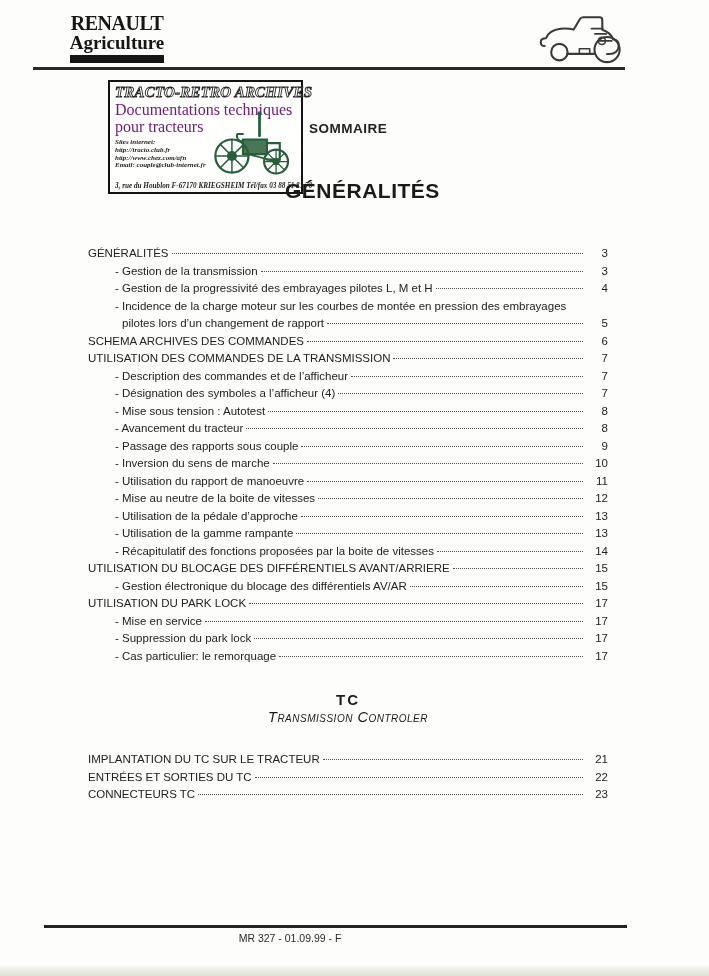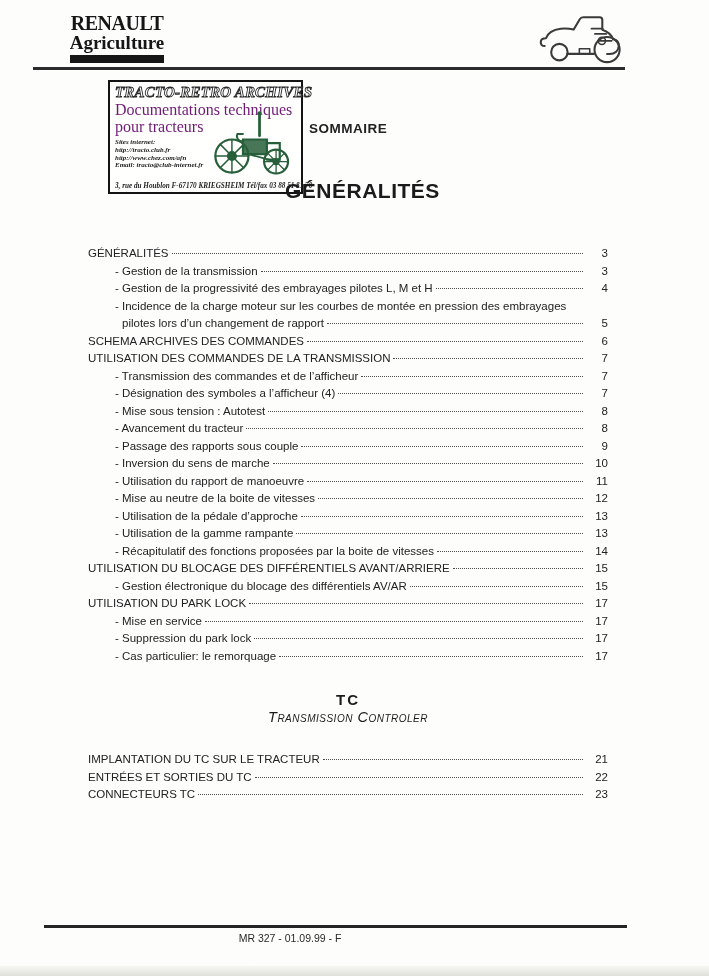--- a/index.html
+++ b/index.html
@@ -93,21 +93,21 @@
   <div class="top-rule"></div>
 
   <div class="stamp">
     <div class="stamp-title">TRACTO-RETRO ARCHIVES</div>
     <div class="stamp-sub">Documentations techniques</div>
     <div class="stamp-sub">pour tracteurs</div>
     <div class="stamp-small">
       <div>Sites internet:</div>
       <div>http://tracto.club.fr</div>
       <div>http://www.chez.com/afn</div>
-      <div>Email: tracto@club-internet.fr</div>
+      <div>Email: couple@club-internet.fr</div>
     </div>
     <div class="stamp-address">3, rue du Houblon   F-67170 KRIEGSHEIM    Tél/fax 03 88 51 81 70</div>
     <div class="stamp-tractor">
       <svg width="92" height="70" viewBox="0 0 100 76" fill="none" stroke="var(--stamp-green,#275f3a)" stroke-width="2.4" stroke-linecap="round">
         <line x1="56" y1="4" x2="56" y2="28" stroke-width="3"></line>
         <circle cx="56" cy="3.5" r="2.2" fill="var(--stamp-green,#275f3a)" stroke="none"></circle>
         <circle cx="26" cy="50" r="18"></circle>
         <circle cx="26" cy="50" r="5.5" fill="var(--stamp-green,#275f3a)" stroke="none"></circle>
         <path d="M26,32 v36 M8,50 h36 M13.3,37.3 l25.4,25.4 M13.3,62.7 l25.4,-25.4" stroke-width="1.6"></path>
         <circle cx="74" cy="56" r="13"></circle>
@@ -152,21 +152,21 @@
         <span class="lbl">SCHEMA ARCHIVES DES COMMANDES</span>
         <span class="leader"></span>
         <span class="pg">6</span>
       </div>
       <div class="toc-row lvl0">
         <span class="lbl">UTILISATION DES COMMANDES DE LA TRANSMISSION</span>
         <span class="leader"></span>
         <span class="pg">7</span>
       </div>
       <div class="toc-row lvl1">
-        <span class="lbl">- Transmission des commandes et de l’afficheur</span>
+        <span class="lbl">- Description des commandes et de l’afficheur</span>
         <span class="leader"></span>
         <span class="pg">7</span>
       </div>
       <div class="toc-row lvl1">
         <span class="lbl">- Désignation des symboles a l’afficheur (4)</span>
         <span class="leader"></span>
         <span class="pg">7</span>
       </div>
       <div class="toc-row lvl1">
         <span class="lbl">- Mise sous tension : Autotest</span>

